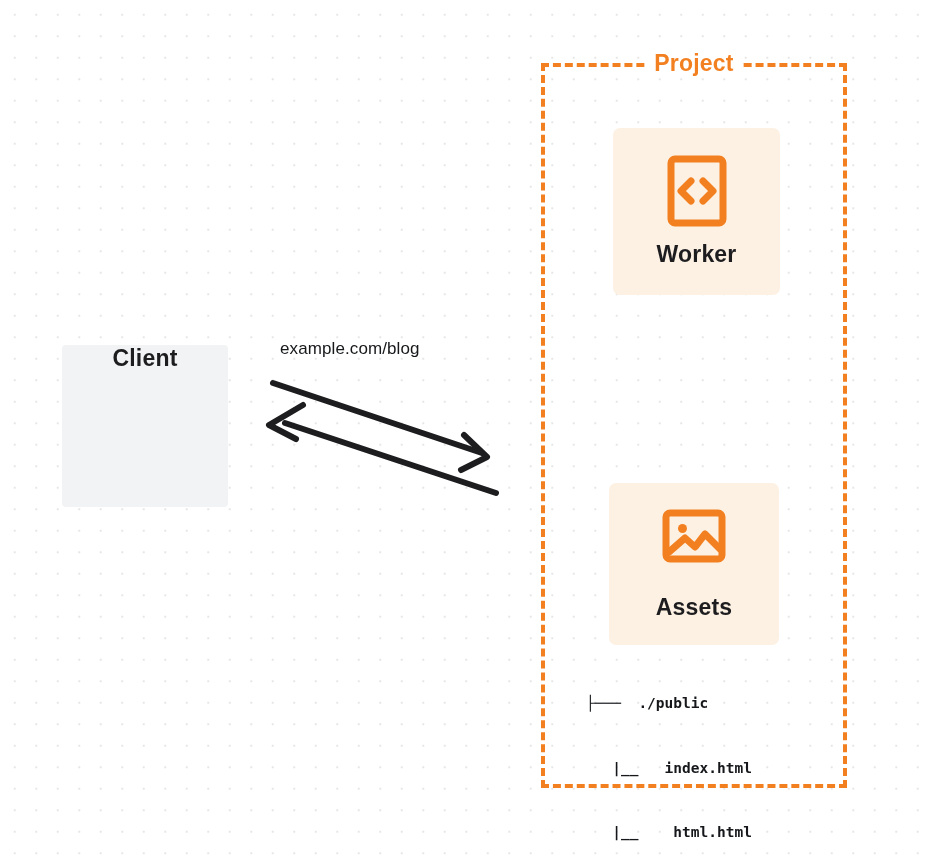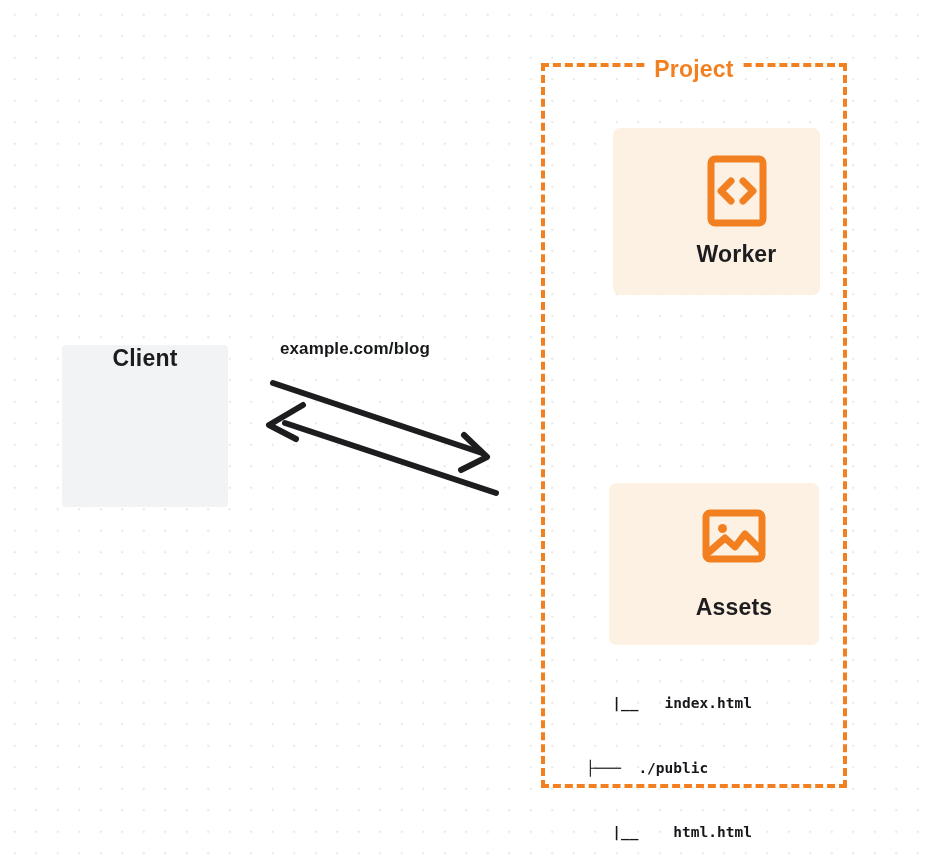--- a/index.html
+++ b/index.html
@@ -54,21 +54,21 @@
     width: 280px;
     height: 160px;
     overflow: visible;
   }
 
   .edge-label {
     position: absolute;
     left: 280px;
     top: 339px;
     font-size: 17px;
-    font-weight: bold;
+    font-weight: normal;
     color: #16181a;
     white-space: nowrap;
     letter-spacing: 0.1px;
   }
 
   
   .project-group {
     position: absolute;
     left: 541px;
     top: 63px;
@@ -82,33 +82,31 @@
     left: 50%;
     top: -4px;
     transform: translate(-50%, -50%);
     background: #ffffff;
     padding: 0 7px;
     font-size: 23px;
     font-weight: bold;
     color: #f38020;
     white-space: nowrap;
     letter-spacing: 0.2px;
-    margin-top: 6px;
   }
 
   
   .card {
     position: absolute;
     background: #fdf1e4;
     border-radius: 7px;
     display: flex;
     flex-direction: column;
     align-items: center;
     justify-content: center;
-    padding-left: 40px;
   }
   .card-worker {
     left: 613px;
     top: 128px;
     width: 167px;
     height: 167px;
   }
   .card-assets {
     left: 609px;
     top: 483px;
@@ -187,19 +185,19 @@
       <svg width="64" height="56" viewBox="0 0 64 56" fill="none" xmlns="http://www.w3.org/2000/svg">
         <rect x="4" y="5" width="56" height="46" rx="4" stroke="#f38020" stroke-width="7"></rect>
         <circle cx="20.5" cy="20.5" r="4.5" fill="#f38020"></circle>
         <polyline points="7,44 23,30 33,39 43,26 58,41" stroke="#f38020" stroke-width="7" stroke-linecap="round" stroke-linejoin="round" fill="none"></polyline>
       </svg>
     </span>
     <span class="card-label">Assets</span>
   </div>
 
   <div class="file-tree">
+    <span class="tree-row">├───  ./public</span>
     <span class="tree-row">   |__   index.html</span>
-    <span class="tree-row">├───  ./public</span>
     <span class="tree-row">   |__    html.html</span>
     
   </div>
 
 </div>
 
 </body></html>

